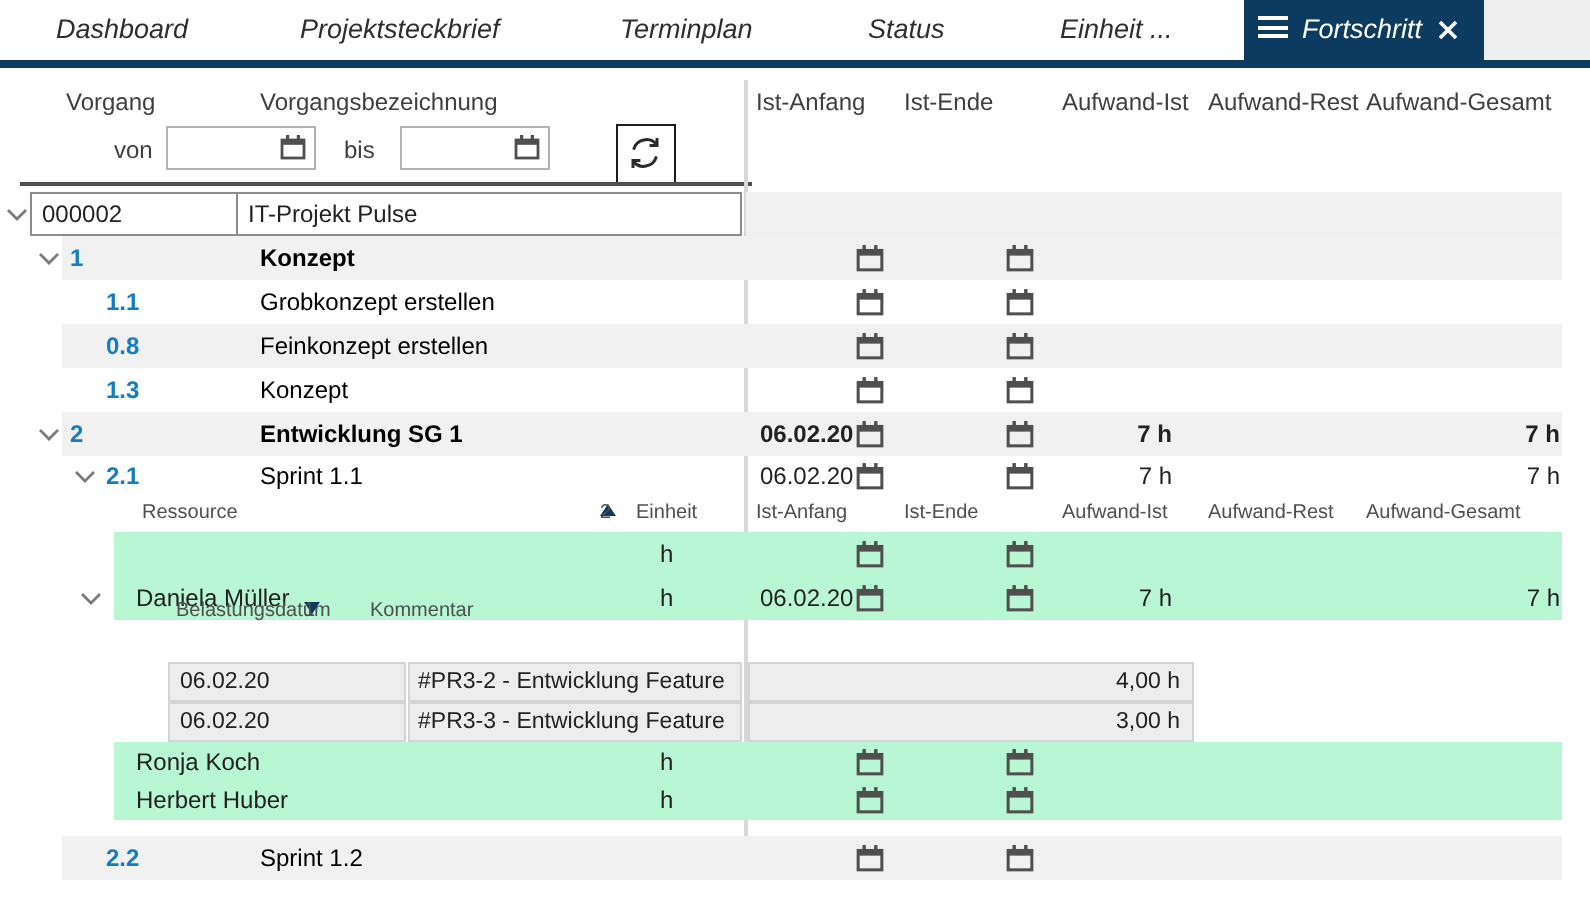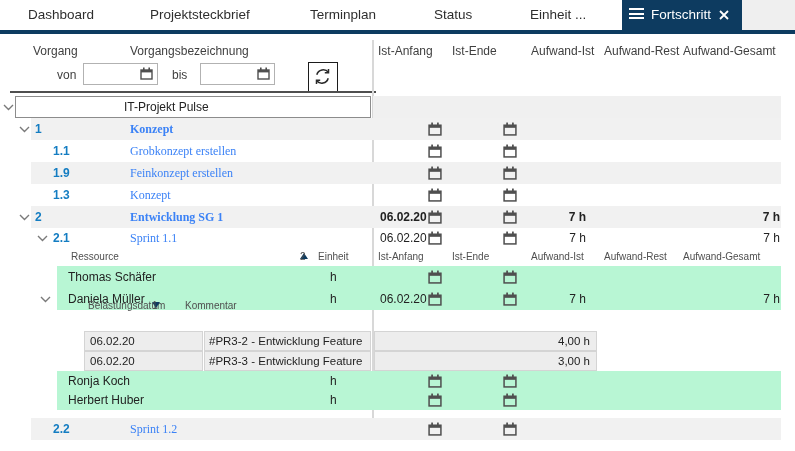--- a/index.html
+++ b/index.html
@@ -1,20 +1,20 @@
 <!DOCTYPE html>
 <html><head>
 <meta charset="utf-8">
 <style>
   html,body{margin:0;padding:0;background:#fff;}
   #app{position:relative;width:795px;height:451px;background:#fff;overflow:hidden;
        font-family:"Liberation Sans","DejaVu Sans",sans-serif;font-size:12px;color:#222;}
   .abs{position:absolute;}
   
-  .tabbar{position:absolute;top:0;left:0;width:795px;height:30px;background:#fff;}
+  .tabbar{position:absolute;top:0;left:0;width:795px;height:30px;background:#fff;font-style:italic;}
   .tab{position:absolute;top:7px;font-size:13.5px;color:#2e2e2e;cursor:default;white-space:nowrap;}
   .tab-active{position:absolute;top:0;left:622px;width:120px;height:30px;background:#0d3b60;color:#fff;}
   .tab-active .tlabel{position:absolute;left:29px;top:7px;font-size:13.5px;color:#fff;white-space:nowrap;}
   .tab-fill{position:absolute;top:0;left:742px;width:53px;height:30px;background:#efefef;}
   .navy-bar{position:absolute;top:30px;left:0;width:795px;height:4px;background:#0d3b60;}
   .burger{position:absolute;left:7px;top:8px;width:15px;height:13px;}
   .burger i{display:block;height:2px;background:#fff;margin-bottom:2.5px;}
   
   .colhdr{position:absolute;top:44px;font-size:12px;color:#3f3f3f;white-space:nowrap;}
   .subhdr{font-size:10px;color:#4f4f4f;white-space:nowrap;}
@@ -23,21 +23,21 @@
   .btn{position:absolute;background:#fff;border:1.5px solid #1c1c1c;box-sizing:border-box;font-size:12.5px;color:#1a1a1a;text-align:left;}
   .sep{position:absolute;left:10px;top:91px;width:366px;height:0;border-top:2px solid #4f4f4f;}
   .vdiv{position:absolute;left:372px;top:40px;width:2px;height:400px;background:#d8d8d8;}
   
   .row{position:absolute;left:0;width:795px;}
   .row span{position:absolute;top:0;white-space:nowrap;}
   .stripe{position:absolute;left:31px;top:0;width:750px;height:100%;background:#f1f1f1;}
   .green{position:absolute;left:57px;top:0;width:724px;height:100%;background:#b8f6d4;}
   .gray-right{position:absolute;left:373px;top:0;width:408px;height:100%;background:#f0f0f0;}
   .num{color:#147dc2;font-weight:bold;}
-  .lbl{color:#3b82f6;font-family:Liberation Serif, serif;}
+  .lbl{color:#000000;}
   .b{font-weight:bold;}
   .rval{text-align:right;}
   .chev{position:absolute;}
   .cal{position:absolute;}
   .tri-up{display:inline-block;width:0;height:0;border-left:4px solid transparent;border-right:4px solid transparent;border-bottom:6px solid #0d3b60;vertical-align:1px;}
   .tri-dn{display:inline-block;width:0;height:0;border-left:4px solid transparent;border-right:4px solid transparent;border-top:6px solid #0d3b60;vertical-align:1px;}
   .pbox{position:absolute;left:15px;top:0;width:356px;height:22px;border:1px solid #8c8c8c;box-sizing:border-box;background:#fff;}
   .pbox .c1{position:absolute;left:0;top:0;width:103px;height:100%;border-right:1px solid #8c8c8c;box-sizing:border-box;padding-left:5px;line-height:20px;}
   .pbox .c2{position:absolute;left:104px;top:0;right:0;height:100%;padding-left:4px;line-height:20px;}
   .gcell{position:absolute;top:0;height:100%;background:#ededed;border:1px solid #d4d4d4;box-sizing:border-box;font-size:11.5px;line-height:18px;}
@@ -104,20 +104,21 @@
   </button>
   <div class="sep"></div>
   <div class="vdiv"></div>
 
   <div class="row" style="top:96px;height:22px">
     <div class="gray-right"></div>
     <svg class="chev" style="left:3px;top:8px" width="11" height="7" viewBox="0 0 11 7">
       <path d="M1 1 L5.5 5.5 L10 1" stroke="#7a7a7a" stroke-width="1.4" fill="none"></path>
       </svg>
     <div class="pbox">
+      <div class="c1">000002</div>
       <div class="c2">IT-Projekt Pulse</div>
     </div>
   </div>
 
   <div class="row" style="top:118px;height:22px;line-height:22px">
     <div class="stripe"></div>
     <svg class="chev" style="left:19px;top:8px" width="11" height="7" viewBox="0 0 11 7">
         <path d="M1 1 L5.5 5.5 L10 1" stroke="#7a7a7a" stroke-width="1.4" fill="none"></path>
       </svg>
     <span class="num" style="left:35px">1</span>
@@ -148,21 +149,21 @@
     <svg class="cal" style="left:503px;top:4px" width="14" height="14" viewBox="0 0 13 13">
         <rect x="1" y="3" width="11" height="9" fill="none" stroke="#4f4f4f" stroke-width="1.4"></rect>
         <rect x="1" y="3" width="11" height="2.4" fill="#4f4f4f"></rect>
         <rect x="3" y="0.5" width="1.6" height="3" fill="#4f4f4f"></rect>
         <rect x="8.4" y="0.5" width="1.6" height="3" fill="#4f4f4f"></rect>
       </svg>
   </div>
 
   <div class="row" style="top:162px;height:22px;line-height:22px">
     <div class="stripe"></div>
-    <span class="num" style="left:53px">1.9</span>
+    <span class="num" style="left:53px">0.8</span>
     <span class="lbl" style="left:130px">Feinkonzept erstellen</span>
     <svg class="cal" style="left:428px;top:4px" width="14" height="14" viewBox="0 0 13 13">
         <rect x="1" y="3" width="11" height="9" fill="none" stroke="#4f4f4f" stroke-width="1.4"></rect>
         <rect x="1" y="3" width="11" height="2.4" fill="#4f4f4f"></rect>
         <rect x="3" y="0.5" width="1.6" height="3" fill="#4f4f4f"></rect>
         <rect x="8.4" y="0.5" width="1.6" height="3" fill="#4f4f4f"></rect>
       </svg>
     <svg class="cal" style="left:503px;top:4px" width="14" height="14" viewBox="0 0 13 13">
         <rect x="1" y="3" width="11" height="9" fill="none" stroke="#4f4f4f" stroke-width="1.4"></rect>
         <rect x="1" y="3" width="11" height="2.4" fill="#4f4f4f"></rect>
@@ -241,21 +242,20 @@
     <span style="left:318px">Einheit</span>
     <span style="left:378px">Ist-Anfang</span>
     <span style="left:452px">Ist-Ende</span>
     <span style="left:531px">Aufwand-Ist</span>
     <span style="left:604px">Aufwand-Rest</span>
     <span style="left:683px">Aufwand-Gesamt</span>
   </div>
 
   <div class="row" style="top:266px;height:22px;line-height:22px">
     <div class="green"></div>
-    <span style="left:68px">Thomas Schäfer</span>
     <span style="left:330px">h</span>
     <svg class="cal" style="left:428px;top:4px" width="14" height="14" viewBox="0 0 13 13">
         <rect x="1" y="3" width="11" height="9" fill="none" stroke="#4f4f4f" stroke-width="1.4"></rect>
         <rect x="1" y="3" width="11" height="2.4" fill="#4f4f4f"></rect>
         <rect x="3" y="0.5" width="1.6" height="3" fill="#4f4f4f"></rect>
         <rect x="8.4" y="0.5" width="1.6" height="3" fill="#4f4f4f"></rect>
       </svg>
     <svg class="cal" style="left:503px;top:4px" width="14" height="14" viewBox="0 0 13 13">
         <rect x="1" y="3" width="11" height="9" fill="none" stroke="#4f4f4f" stroke-width="1.4"></rect>
         <rect x="1" y="3" width="11" height="2.4" fill="#4f4f4f"></rect>

